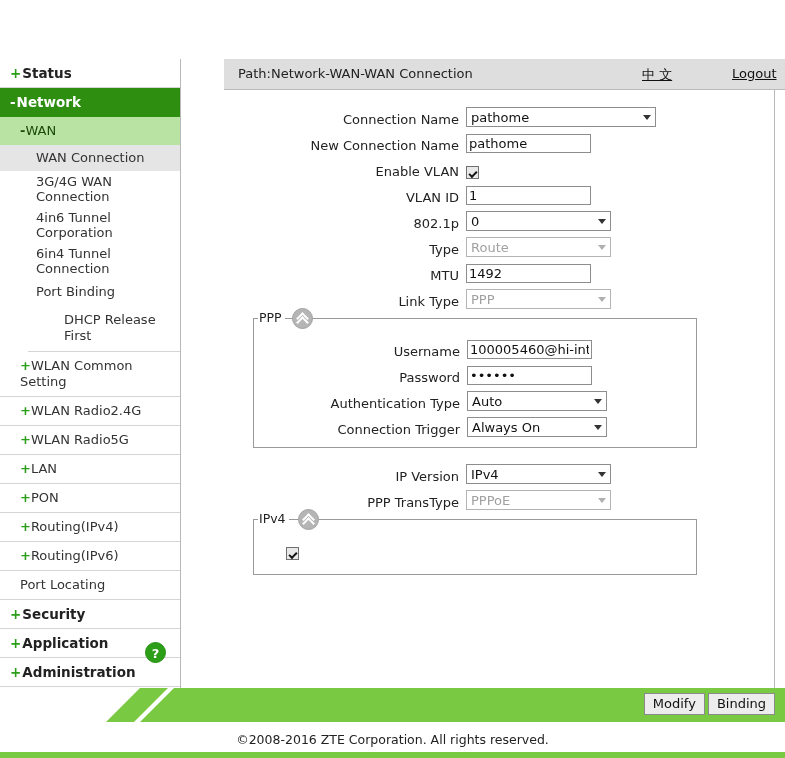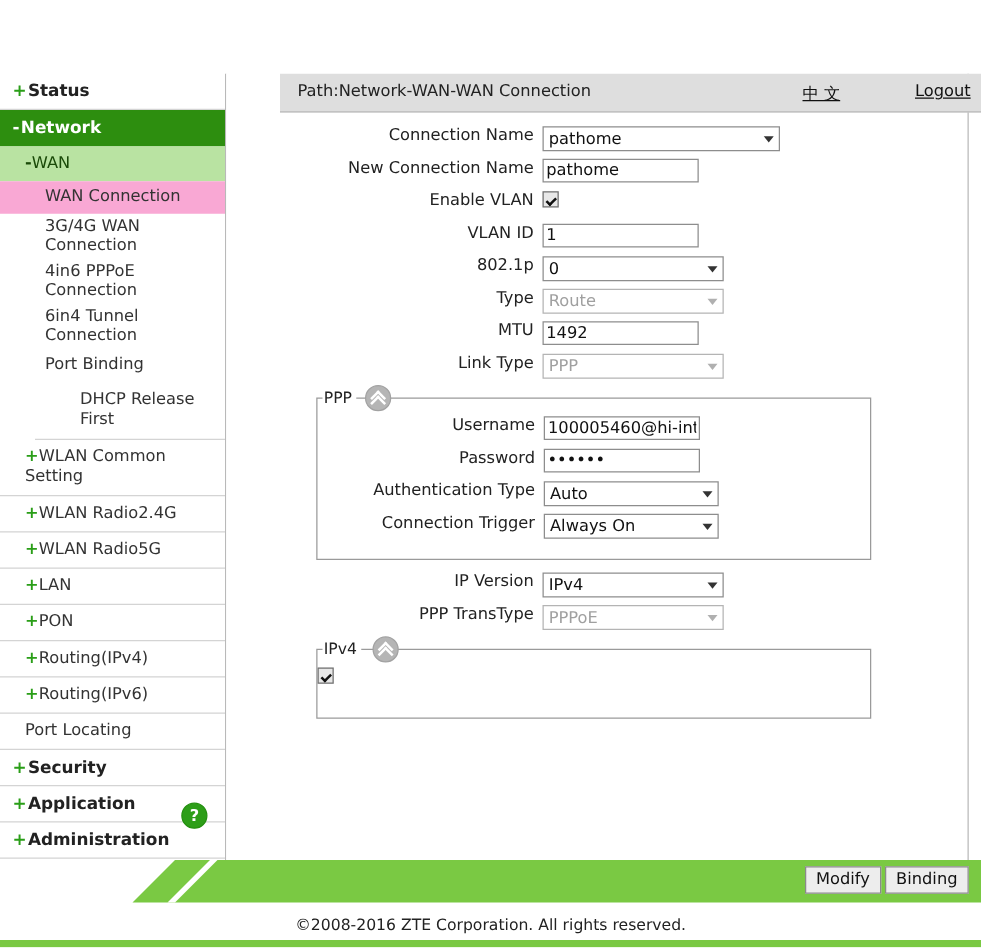--- a/index.html
+++ b/index.html
@@ -75,21 +75,21 @@
   .nav-l2 .pm { color:#2a9e18; font-weight:bold; }
   .nav-l2.active-wan {
     background:#b9e3a2; color:#1a4a08; border-bottom:none;
   }
   .nav-l2.active-wan .pm { color:#1a4a08; }
 
   .nav-l3 {
     position:relative; padding:5px 6px 5px 36px;
     font-size:13px; color:#333; cursor:pointer; line-height:16px;
   }
-  .nav-l3.selected { background:#f9a8d4; }
+  .nav-l3.selected { background:#e5e5e5; }
   .nav-l3.tall { line-height:15px; padding-top:3px; padding-bottom:3px; }
   .nav-sep { border-bottom:1px solid #d4d4d4;margin-left:28px; }
 
   .nav-blank { height:48px; border-bottom:none; }
   .help-btn {
     position:absolute; right:14px; bottom:25px;
     width:21px; height:21px; border-radius:50%;
     background:#2d9e18; color:#fff; font-size:13px; font-weight:bold;
     text-align:center; line-height:21px; cursor:pointer;
     border:1px solid #259010;
@@ -108,21 +108,21 @@
     text-decoration:underline; cursor:pointer;
   }
   .pathbar .logout {
     position:absolute; left:508px; top:7px; font-size:13px; color:#111;
     text-decoration:underline; cursor:pointer;
   }
 
   
   .form { position:absolute; left:0; top:31px; width:594px; }
   .row {
-    display:flex; align-items:flex-start; height:26px; margin-bottom:0px;
+    display:flex; align-items:flex-end; height:26px; margin-bottom:0px;padding-left:32px;
   }
   .row .lbl {
     width:253px; text-align:right; padding-right:7px;
     font-size:13px; color:#222; white-space:nowrap;
   }
   .row .fld { flex:1; display:flex; align-items:center; }
 
   input.txt {
     height:19px; border:1px solid #8d8d8d; background:#fff;
     font-size:13px; font-family:"DejaVu Sans","Liberation Sans",sans-serif;
@@ -230,21 +230,21 @@
       <span class="pm">-</span><span>WAN</span>
     </div>
 
     <div class="nav-l3 selected">
       <span>WAN Connection</span>
     </div>
     <div class="nav-l3 tall">
       <span>3G/4G WAN Connection</span>
     </div>
     <div class="nav-l3 tall">
-      <span>4in6 PPPoE Connection</span>
+      <span>4in6 Tunnel Corporation</span>
     </div>
     <div class="nav-l3 tall">
       <span>6in4 Tunnel Connection</span>
     </div>
     <div class="nav-l3">
       <span>Port Binding</span>
     </div>
     <div class="nav-l3 nav-sep" style="padding-top:7px;padding-bottom:7px;">
       <span>DHCP Release First</span>
     </div>

